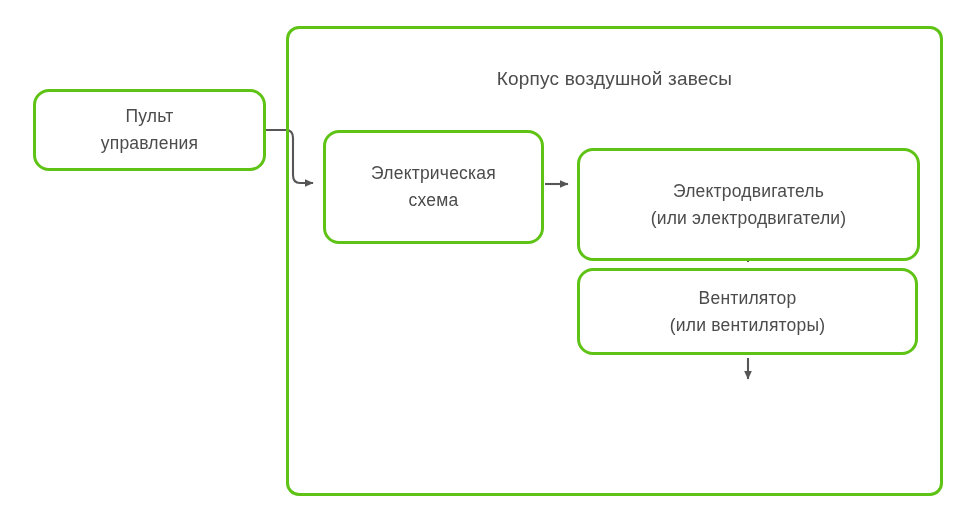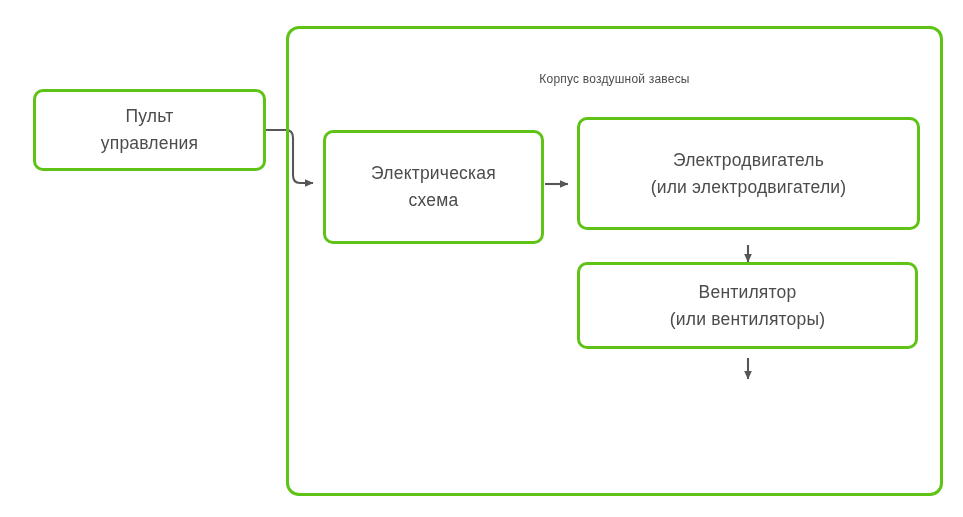--- a/index.html
+++ b/index.html
@@ -22,21 +22,21 @@
     position: absolute;
     left: 0;
     top: 0;
     width: 963px;
     height: 517px;
   }
   .node {
     position: absolute;
     box-sizing: border-box;
     border: 3px solid #5fc316;
-    border-radius: 10px;
+    border-radius: 16px;
     background: #ffffff;
     display: flex;
     align-items: center;
     justify-content: center;
     text-align: center;
     color: #4c4c4c;
     font-size: 17.5px;
     line-height: 27px;
     letter-spacing: 0.2px;
     z-index: 3;
@@ -51,35 +51,35 @@
     box-sizing: border-box;
     border: 3px solid #5fc316;
     border-radius: 13px;
     background: transparent;
     z-index: 1;
   }
   #container-title {
     position: absolute;
     text-align: center;
     color: #4c4c4c;
-    font-size: 12px;
+    font-size: 19px;
     line-height: 22px;
     letter-spacing: 0.2px;
     z-index: 4;
     white-space: nowrap;
   }
 
   
   #container-box   { left: 286px; top: 26px;  width: 657px; height: 470px; }
   #container-title { left: 286px; top: 68px;  width: 657px; }
 
   #node-control    { left: 33px;  top: 89px;  width: 233px; height: 82px; }
   #node-circuit    { left: 323px; top: 130px; width: 221px; height: 114px; align-items: center; }
-  #node-motor      { left: 577px; top: 117px; width: 343px; height: 113px; }
-  #node-fan        { left: 577px; top: 262px; width: 341px; height: 87px; }
+  #node-motor      { left: 577px; top: 148px; width: 343px; height: 113px; }
+  #node-fan        { left: 577px; top: 268px; width: 341px; height: 87px; }
   #node-nozzle     { left: 577px; top: 387px; width: 341px; height: 82px; }
 </style>
 </head>
 <body>
 
 <div id="diagram-root">
 
   <svg id="svg-layer" viewBox="0 0 963 517" xmlns="http://www.w3.org/2000/svg">
     <defs>
       <marker id="arrowhead" markerWidth="9" markerHeight="8" refX="8.4" refY="4" orient="auto" markerUnits="userSpaceOnUse">

